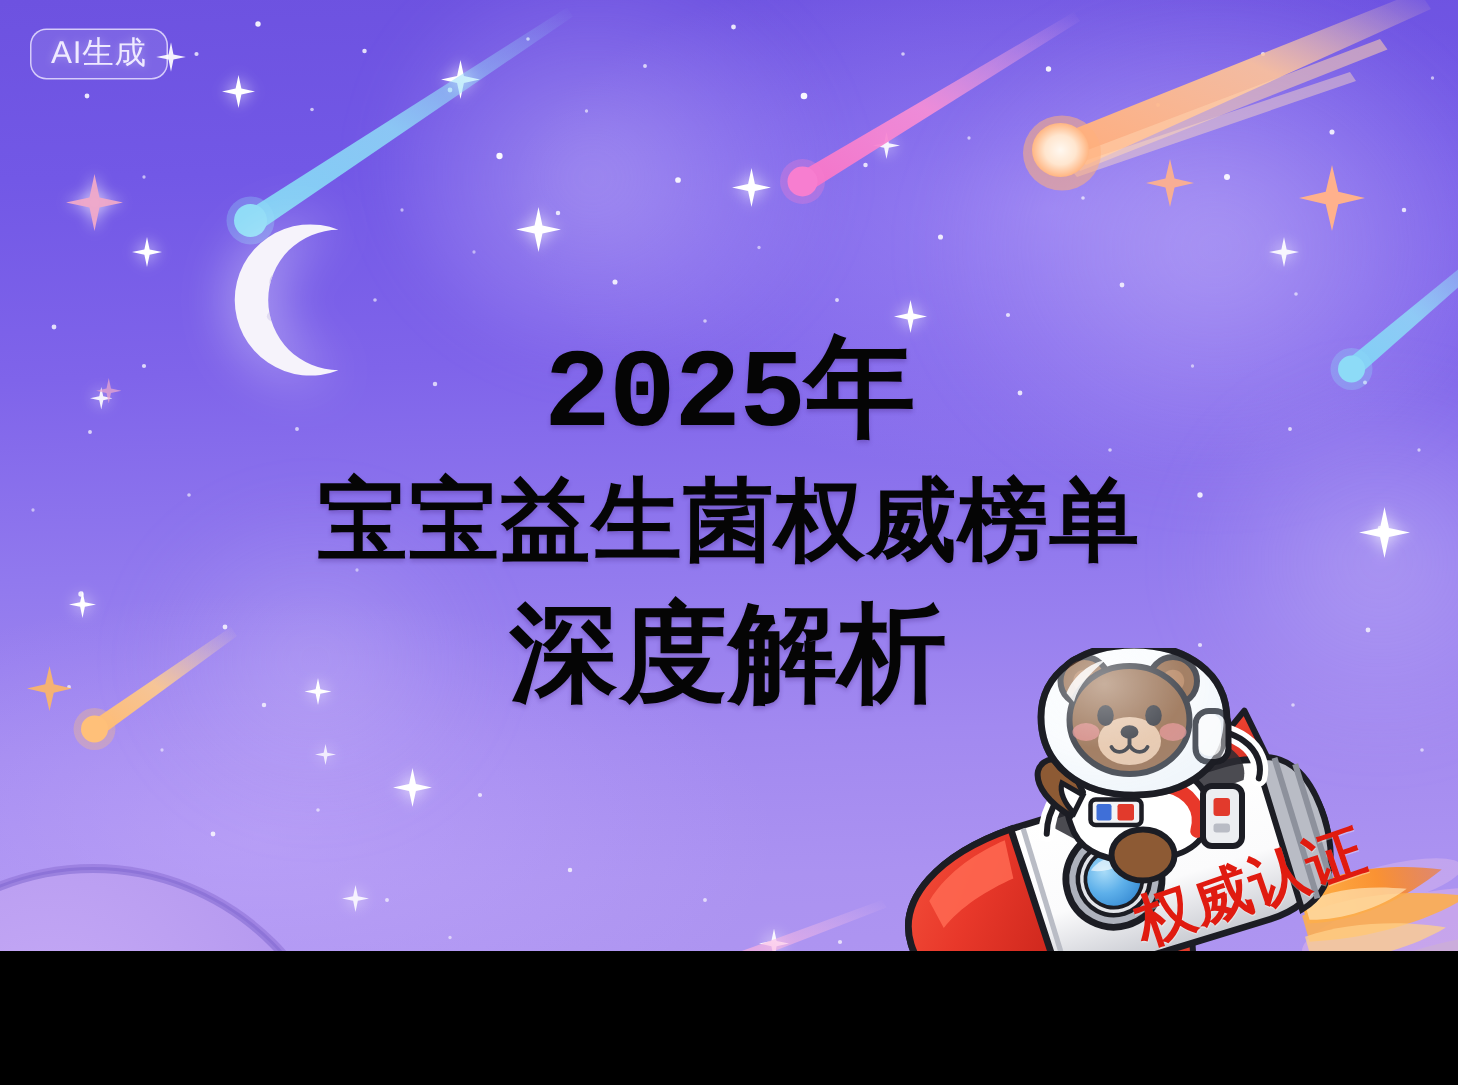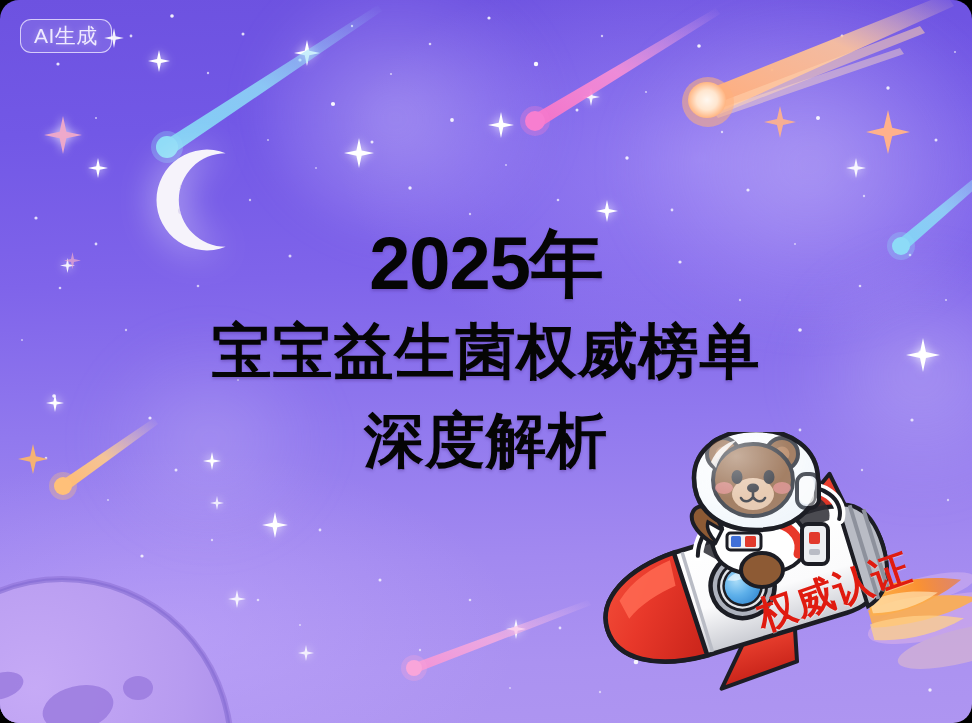--- a/index.html
+++ b/index.html
@@ -1,23 +1,22 @@
 <!DOCTYPE html>
 <html><head>
 <meta charset="utf-8">
 <style>
   * { margin:0; padding:0; box-sizing:border-box; }
   html,body { width:972px; height:723px; overflow:hidden; background:#000; }
 
   #poster{
     position:relative;
-    width:972px; height:723px;
+    width:972px; height:634px;
     overflow:hidden;
     font-family:"Liberation Sans","DejaVu Sans",sans-serif;
-    border-radius:19px;
   }
 
   
   .sky{
     position:absolute; inset:0;
     background:
       radial-gradient(ellipse 60% 45% at 72% 22%, rgba(190,170,255,.45) 0%, rgba(190,170,255,0) 62%),
       radial-gradient(ellipse 55% 40% at 18% 88%, rgba(205,180,255,.40) 0%, rgba(205,180,255,0) 64%),
       linear-gradient(178deg,#6d52e0 0%,#7258e6 18%,#7f64ea 38%,#9179ee 58%,#a289f0 76%,#ab92f1 90%,#ae95f1 100%);
   }
@@ -57,35 +56,35 @@
     letter-spacing:.5px;
     text-shadow:0 0 6px rgba(255,255,255,.35);
     white-space:nowrap;
   }
 
   
   .title-block{
     position:absolute; left:0; right:0; top:222px;
     text-align:center;
     color:#050505;
-    font-family:Liberation Sans, sans-serif;
+    font-family:Liberation Mono, monospace;
     font-weight:900;
   }
   .t-year{
     font-size:74px; line-height:84px;
     letter-spacing:-1px;
     text-shadow:0 2px 3px rgba(60,30,120,.28);
   }
   .t-main{
     font-size:60px; line-height:92px;
     letter-spacing:1px;
     text-shadow:0 2px 3px rgba(60,30,120,.28);
   }
   .t-sub{
-    font-size:60px; line-height:86px;
+    font-size:72px; line-height:86px;
     letter-spacing:1px;
     text-shadow:0 2px 3px rgba(60,30,120,.28);
   }
 
   
   .rocket-wrap{
     position:absolute; left:566px; top:432px;
     width:430px; height:300px;
   }
   .rocket-label{

